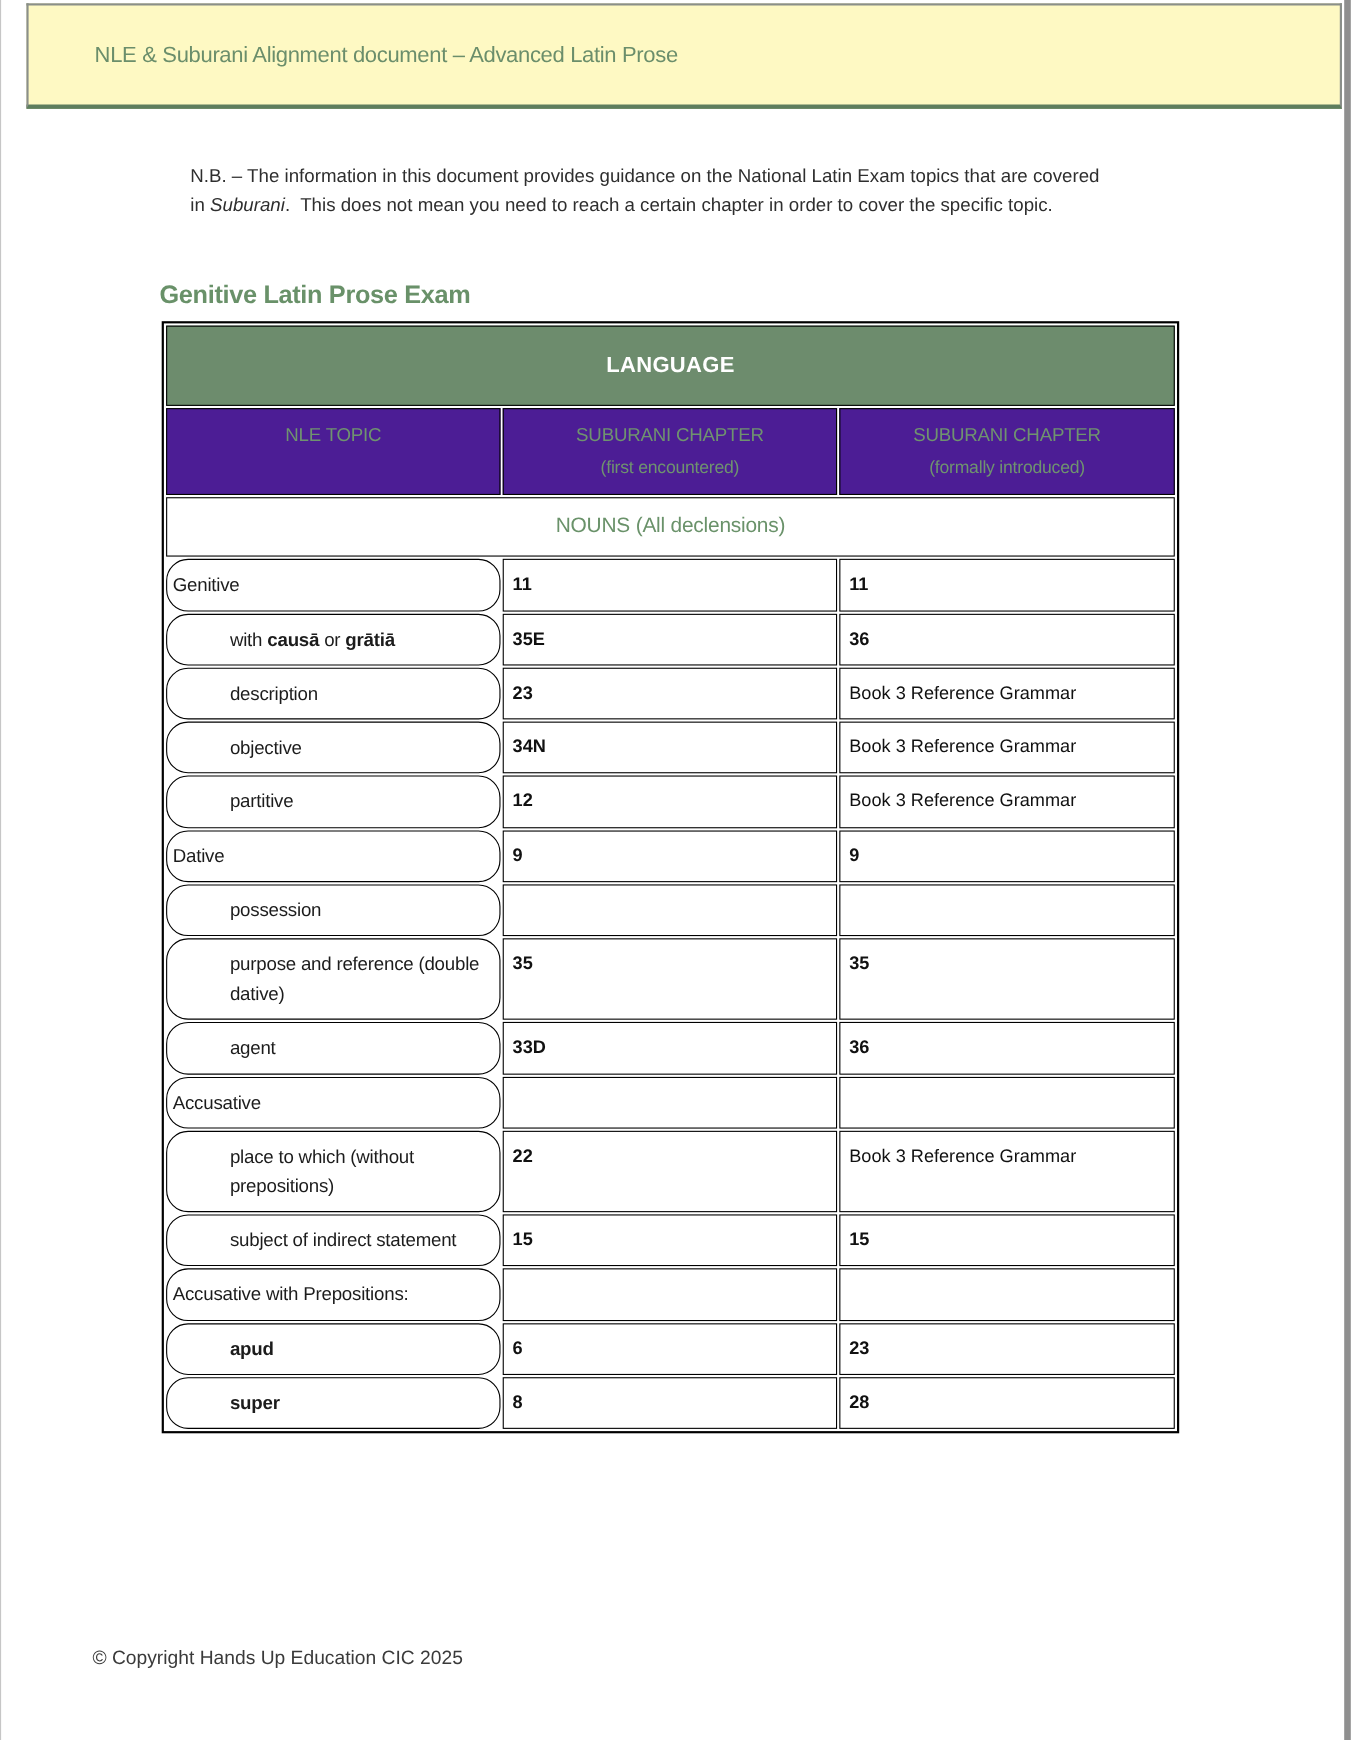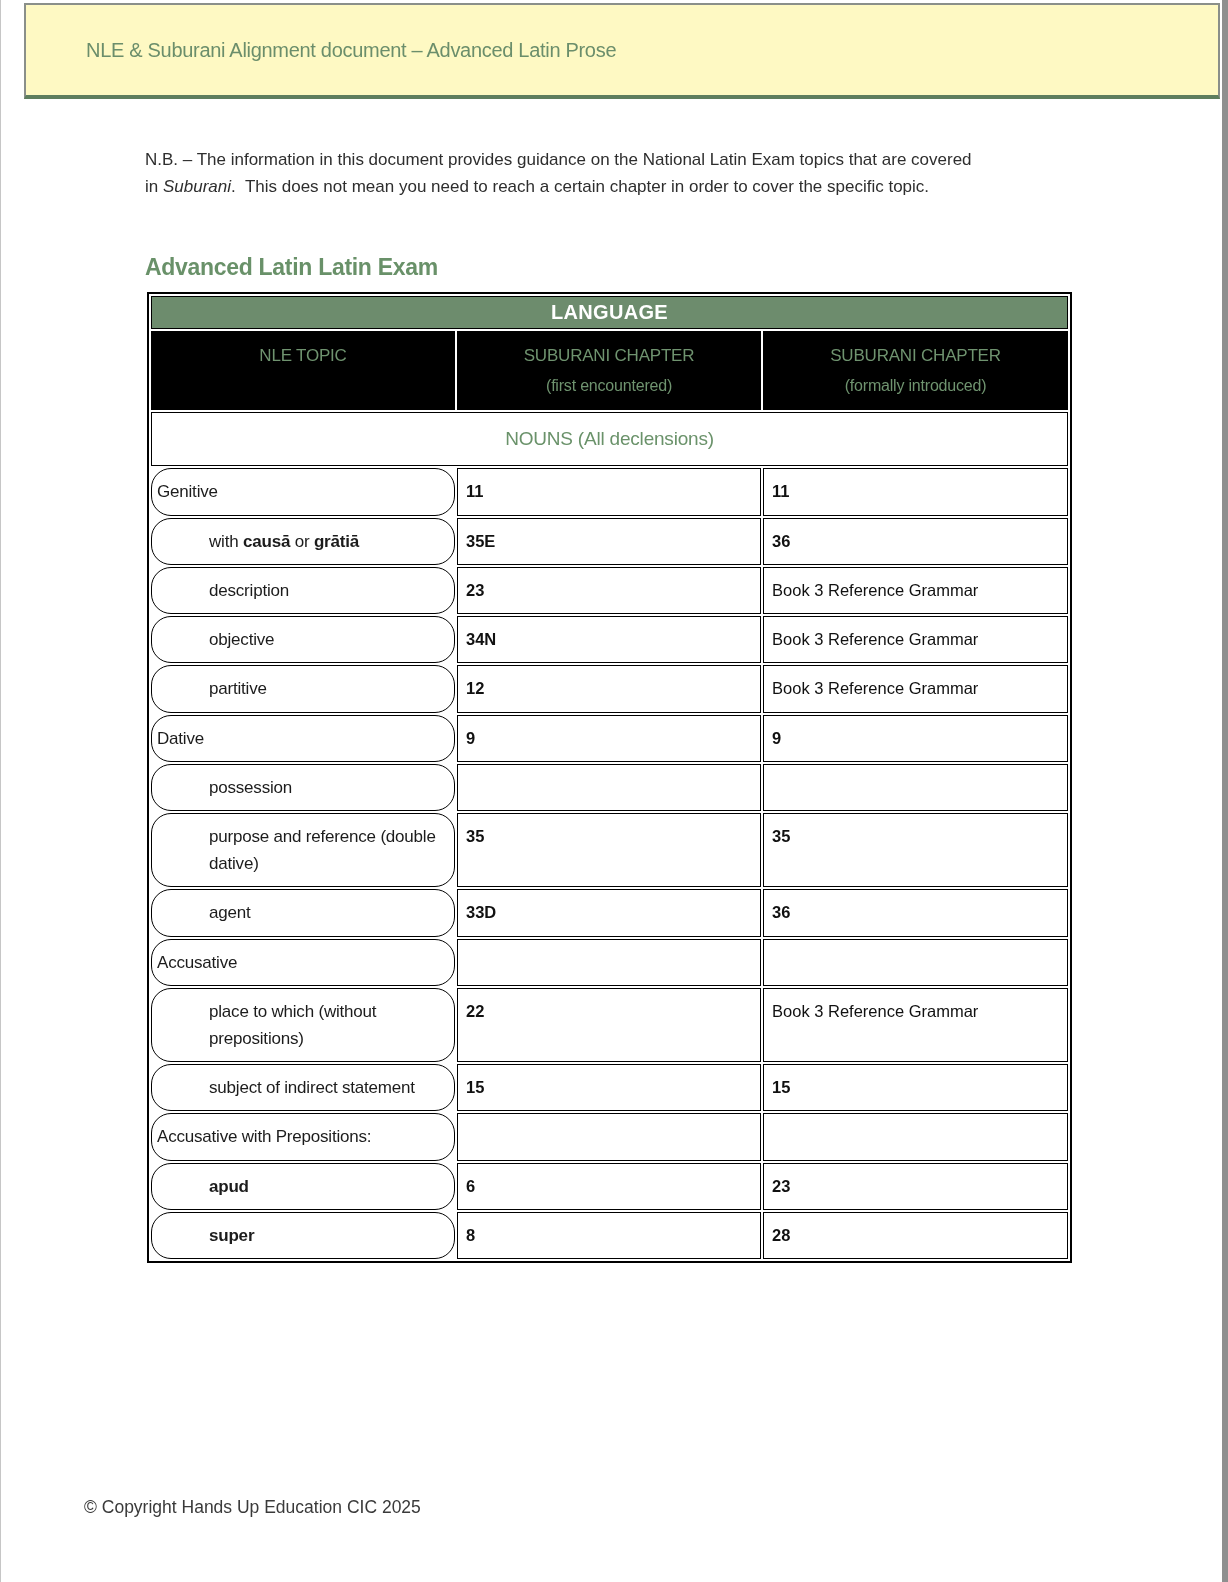--- a/index.html
+++ b/index.html
@@ -33,21 +33,21 @@
     letter-spacing: -0.3px;
     color: #6b8e6b;
     font-weight: 500;
   }
   
   .note {
     position: absolute; left: 145px; top: 146px; width: 1000px;
     font-size: 17px; line-height: 1.6; color: #2e2e2e;
     white-space: pre-wrap;
   }
-  .note .line { display: block; }
+  .note .line { display: block; margin-left: 28px; }
   
   .section-heading {
     position: absolute; left: 145px; top: 254px;
     font-size: 23px; font-weight: bold; letter-spacing: -0.3px;
     color: #699169;
   }
   
   .tbl-wrap { position: absolute; left: 147px; top: 292px; width: 925px; }
   table {
     width: 100%;
@@ -56,24 +56,24 @@
     border-spacing: 2px;
     border: 2px solid #000;
     background: #ffffff;
   }
   col.c1 { width: 33.3%; } col.c2 { width: 33.3%; } col.c3 { width: 33.4%; }
   td { border: 1.5px solid #000; vertical-align: top; }
   td.lang {
     background: #6d8c6d; color: #ffffff;
     text-align: center; font-weight: bold; font-size: 20px;
     letter-spacing: 0.3px;
-    padding: 4px 0;
+    padding: 24px 0;
   }
   tr.heads td {
-    background: #000000; color: #6f936f;
+    background: #4c1d95; color: #6f936f;
     text-align: center; padding: 8px 4px 10px 4px;
   }
   .h1 { font-size: 17px; line-height: 1.9; letter-spacing: -0.2px; }
   .h2 { font-size: 16px; line-height: 1.7; letter-spacing: -0.2px; }
   td.section {
     background: #ffffff; color: #6a926a;
     text-align: center; font-size: 19px; letter-spacing: -0.2px;
     padding: 15px 0;
   }
   td.topic {
@@ -100,21 +100,21 @@
 
 <div class="page-edge-left"></div>
 <div class="page-edge-right"></div>
 
 <div class="banner">
   <div class="banner-title">NLE &amp; Suburani Alignment document – Advanced Latin Prose</div>
 </div>
 
 <div class="note"><span class="line">N.B. – The information in this document provides guidance on the National Latin Exam topics that are covered</span><span class="line"><span>in </span><i>Suburani</i><span>.  This does not mean you need to reach a certain chapter in order to cover the specific topic.</span></span></div>
 
-<div class="section-heading">Advanced Latin Latin Exam</div>
+<div class="section-heading">Genitive Latin Prose Exam</div>
 
 <div class="tbl-wrap">
   <table>
     <colgroup>
         <col class="c1">
         <col class="c2">
         <col class="c3">
       </colgroup>
     <thead>
       <tr>

